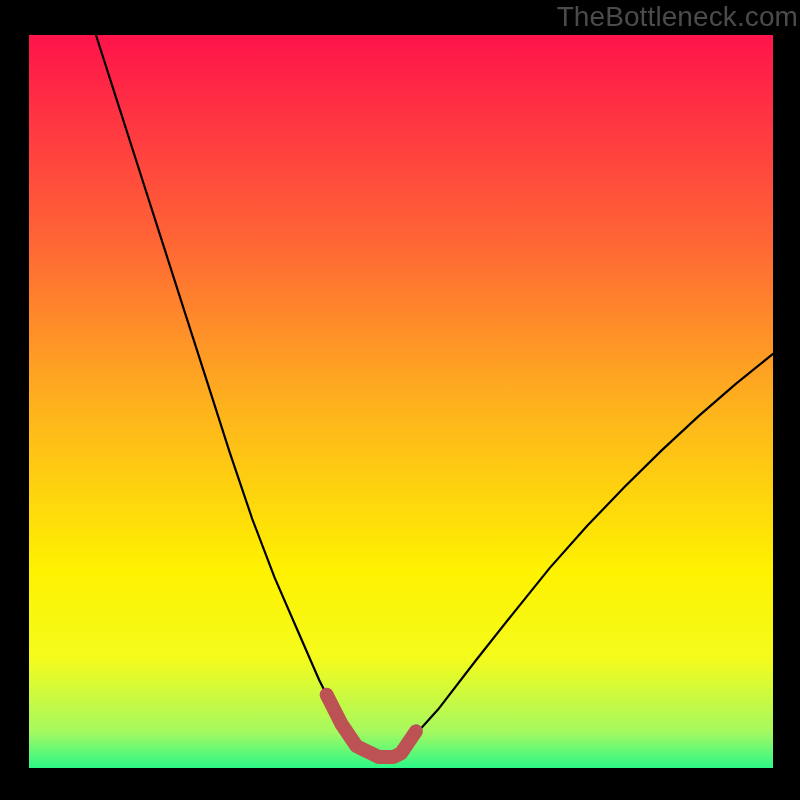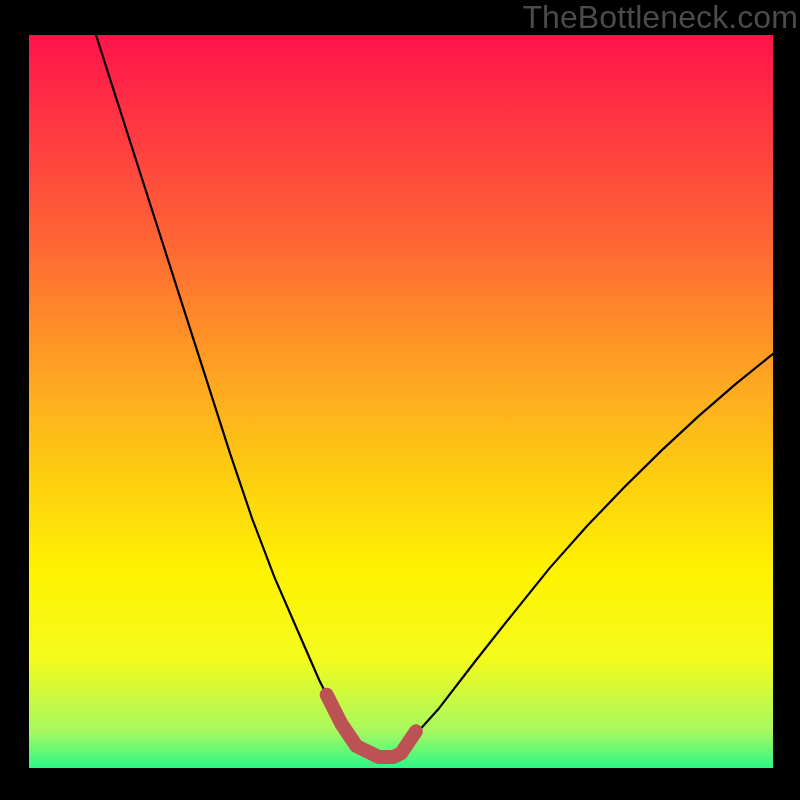--- a/index.html
+++ b/index.html
@@ -13,21 +13,21 @@
   .wrap {
     position: relative;
     width: 800px;
     height: 800px;
   }
   .watermark {
     position: absolute;
     top: 0;
     right: 0;
     font-family: Arial, "Helvetica Neue", Helvetica, sans-serif;
-    font-size: 32px;
+    font-size: 28px;
     font-weight: 500;
     color: #4b4b4b;
     letter-spacing: 0.1px;
     z-index: 10;
     padding-right: 2px;
     line-height: 34px;
     pointer-events: none;
   }
   svg.chart {
     position: absolute;

